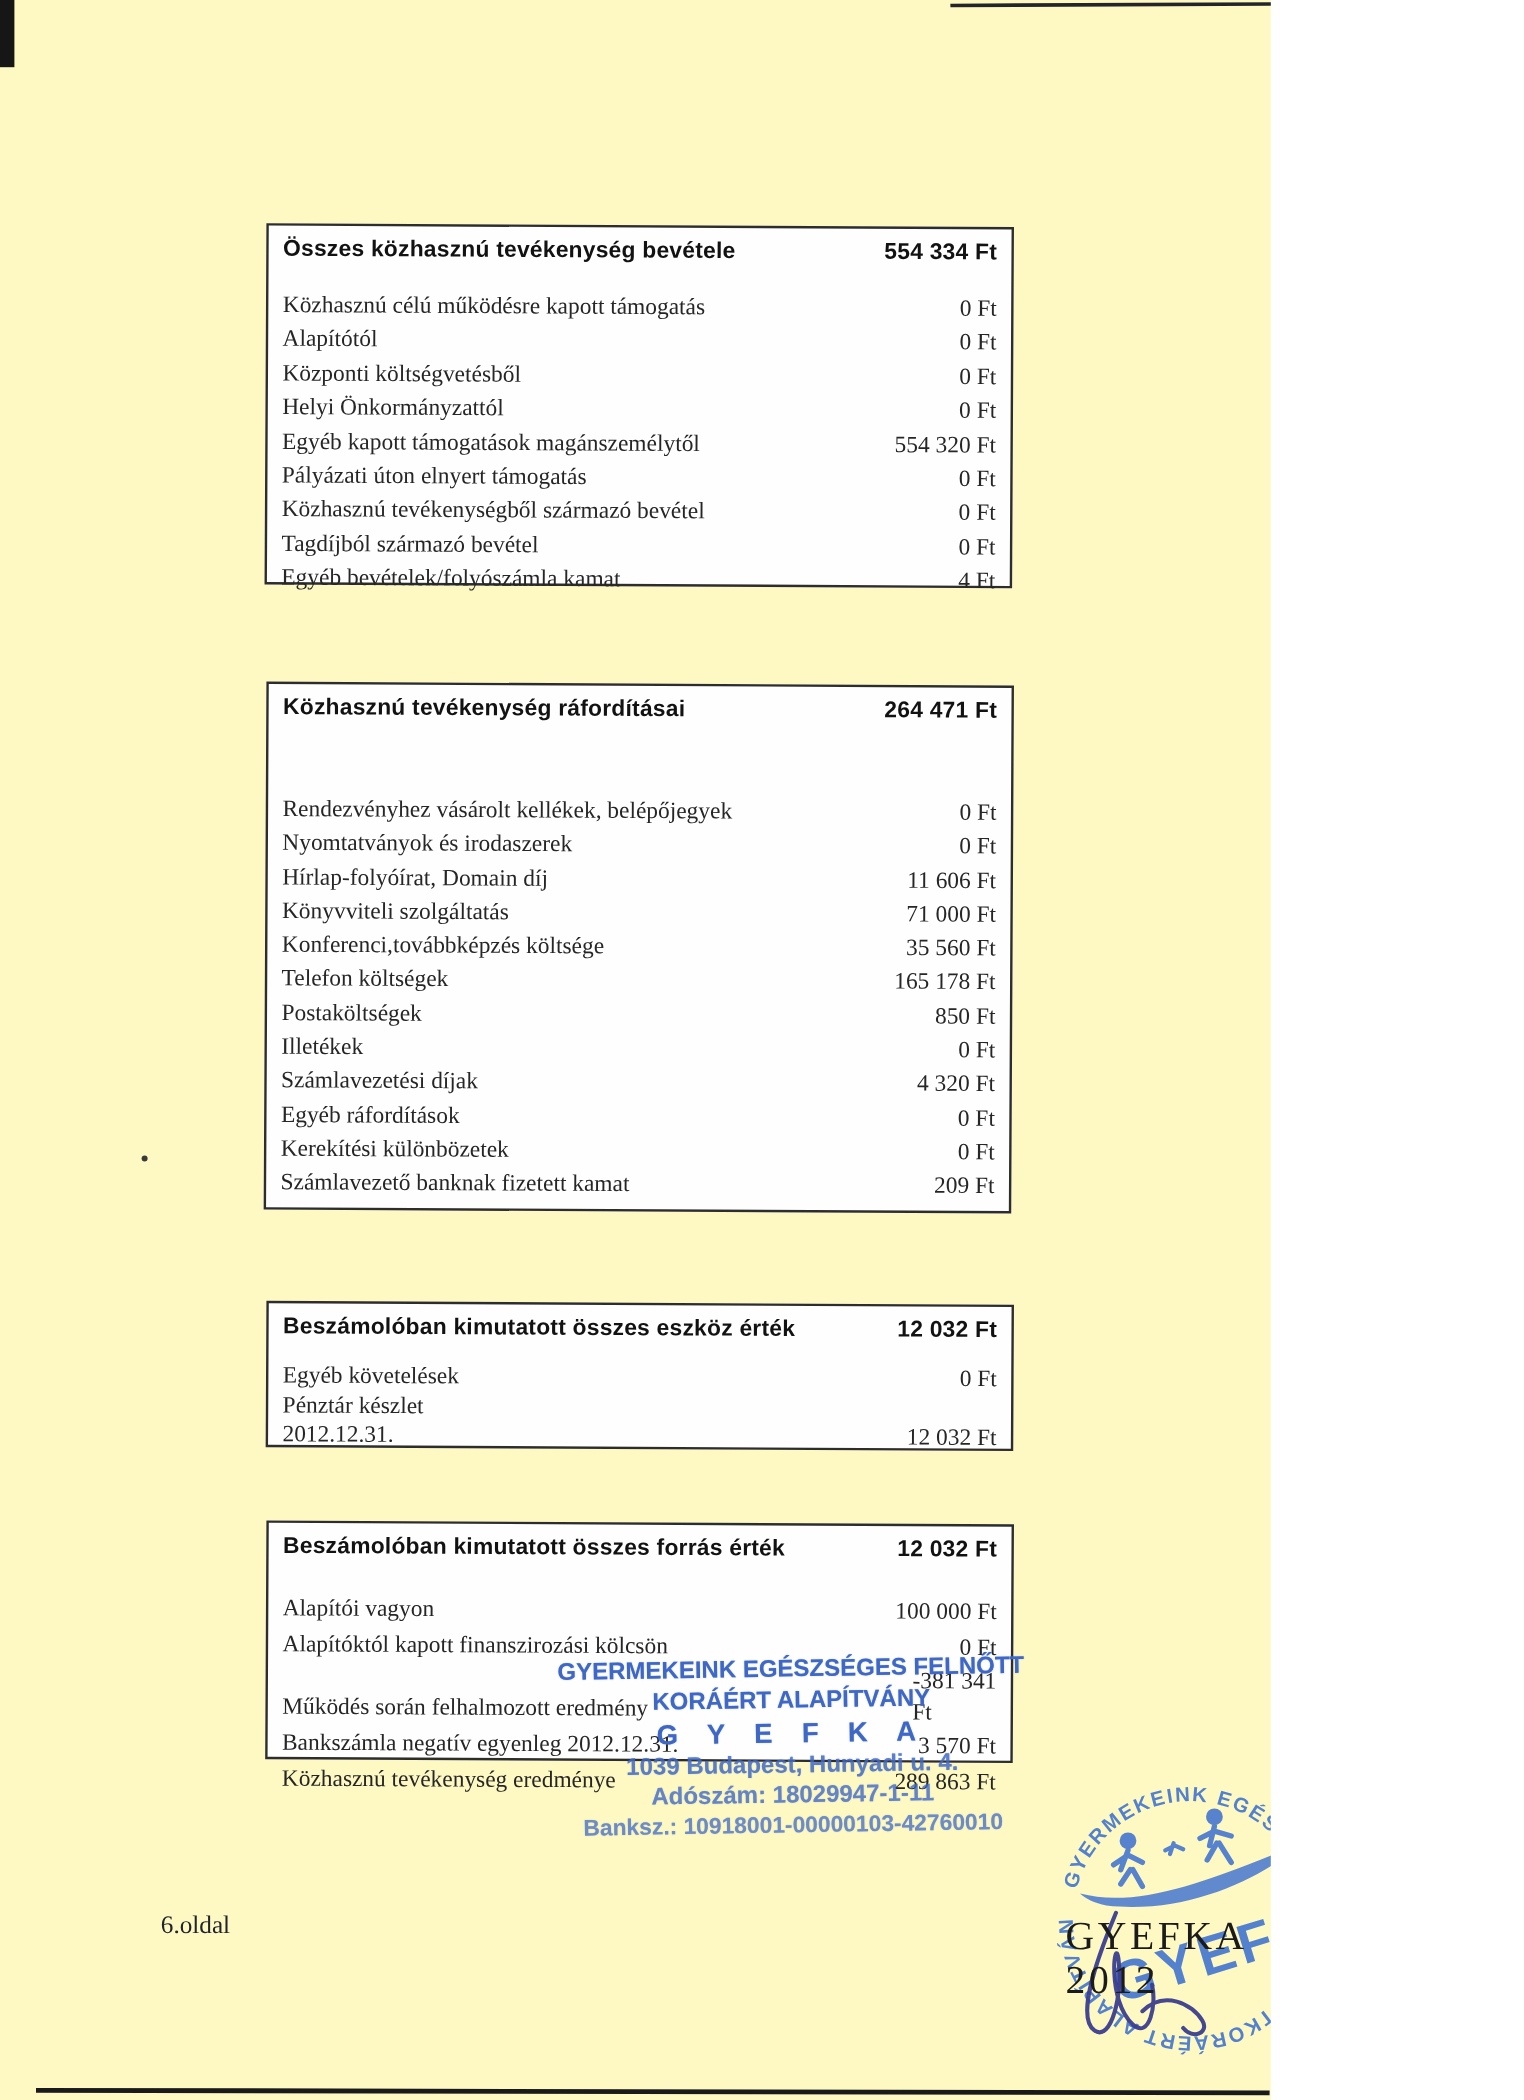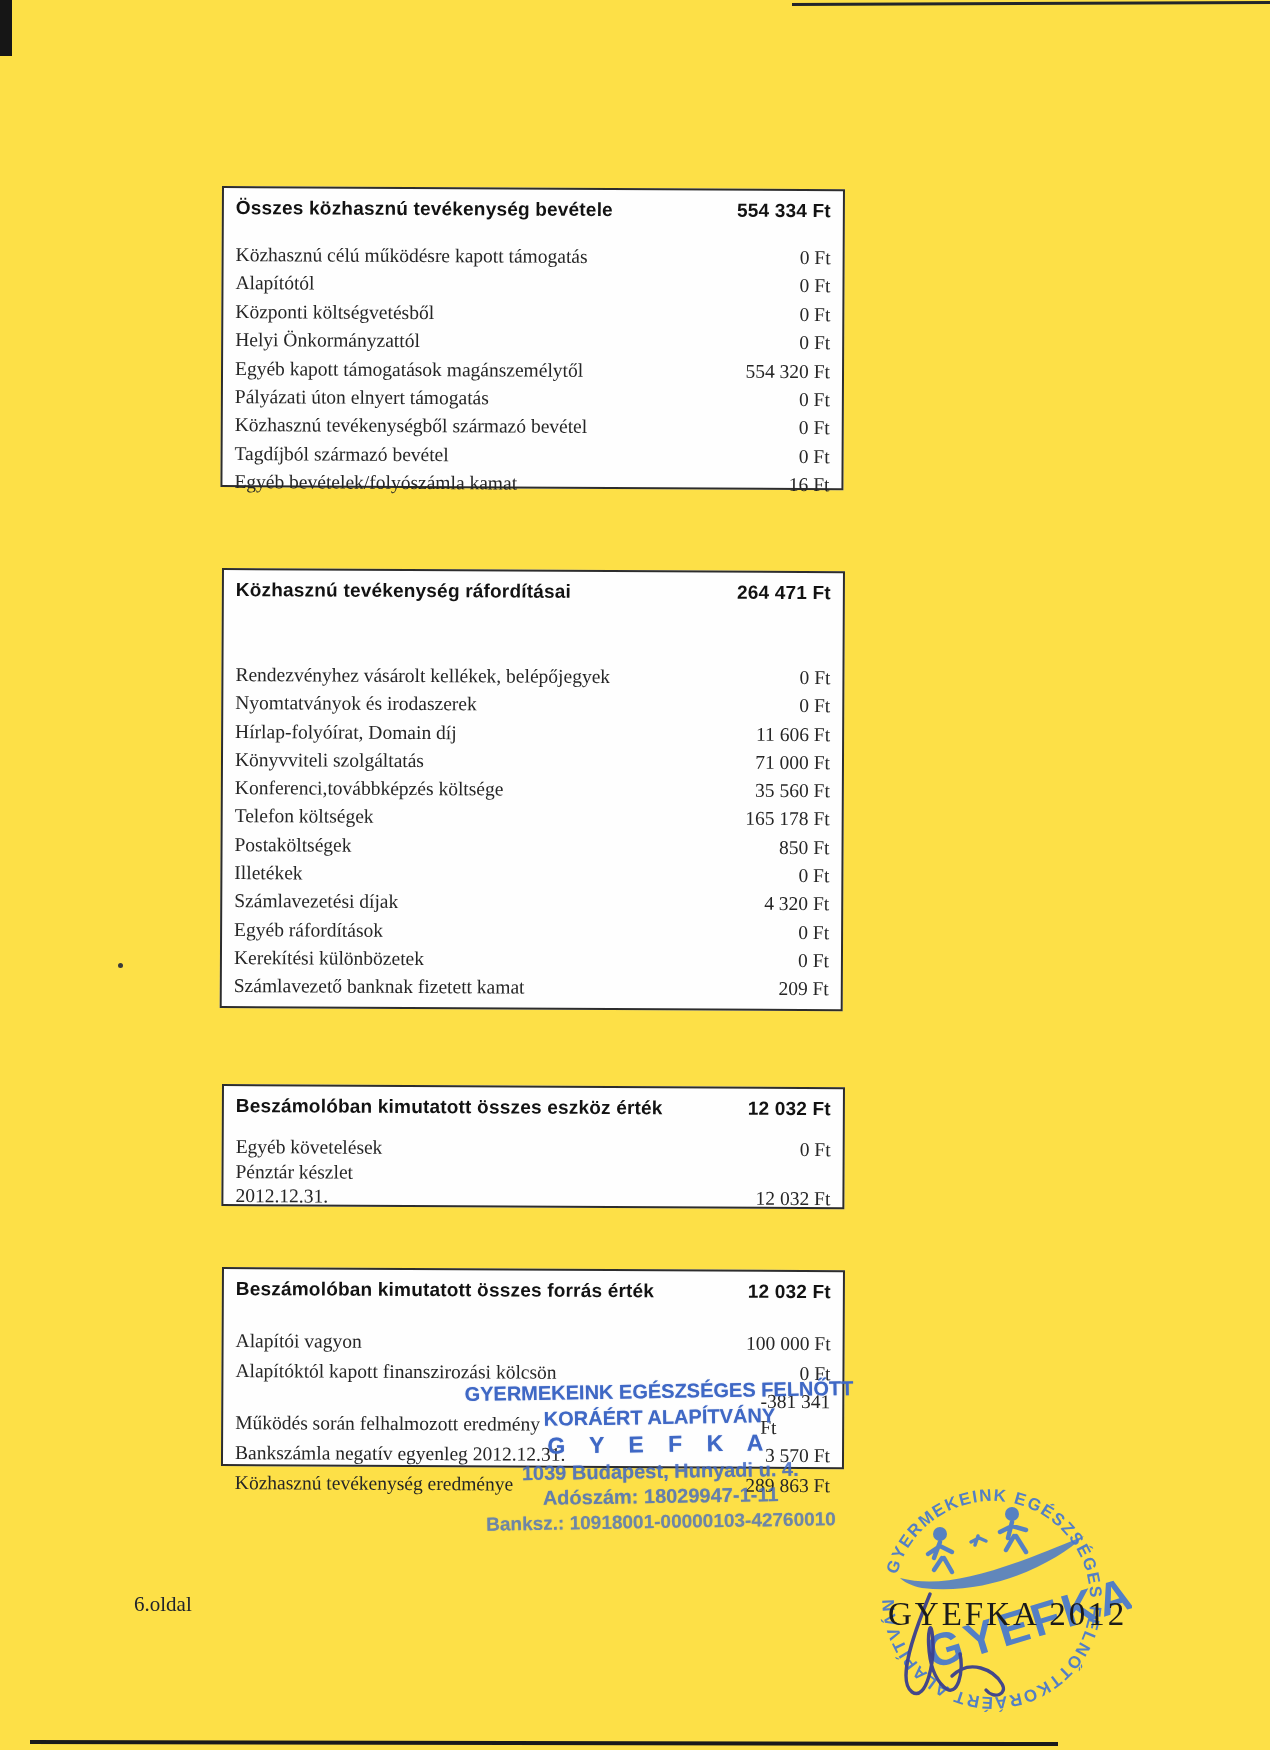--- a/index.html
+++ b/index.html
@@ -1,18 +1,18 @@
 <!DOCTYPE html>
 <html><head>
 <meta charset="utf-8">
 <style>
   html,body { margin:0; padding:0; background:#ffffff; }
   .page {
-    position:relative; width:1270px; height:1750px; overflow:hidden;
-    background:#fde047; font-family:"Liberation Serif", serif; color:#262626;
+    position:relative; width:1059px; height:1750px; overflow:hidden;
+    background:#fef9c3; font-family:"Liberation Serif", serif; color:#262626;
   }
   
   .fin-box {
     position:absolute; left:222px; width:623px; box-sizing:border-box;
     border:2px solid #2d2d2d; background:#fefefe;
     transform:rotate(0.3deg); transform-origin:left top;
   }
   .fin-header {
     display:flex; justify-content:space-between; align-items:baseline;
     font-family:"Liberation Sans", sans-serif; font-weight:bold;
@@ -106,21 +106,21 @@
       <div class="fin-row">
           <span class="label">Közhasznú tevékenységből származó bevétel</span>
           <span class="value">0 Ft</span>
         </div>
       <div class="fin-row">
           <span class="label">Tagdíjból származó bevétel</span>
           <span class="value">0 Ft</span>
         </div>
       <div class="fin-row">
           <span class="label">Egyéb bevételek/folyószámla kamat</span>
-          <span class="value">16 Ft</span>
+          <span class="value">4 Ft</span>
         </div>
     </div>
   </div>
 
   <div class="fin-box t2">
     <div class="fin-header">
       <span>Közhasznú tevékenység ráfordításai</span>
       <span>264 471 Ft</span>
     </div>
     <div class="fin-rows">

